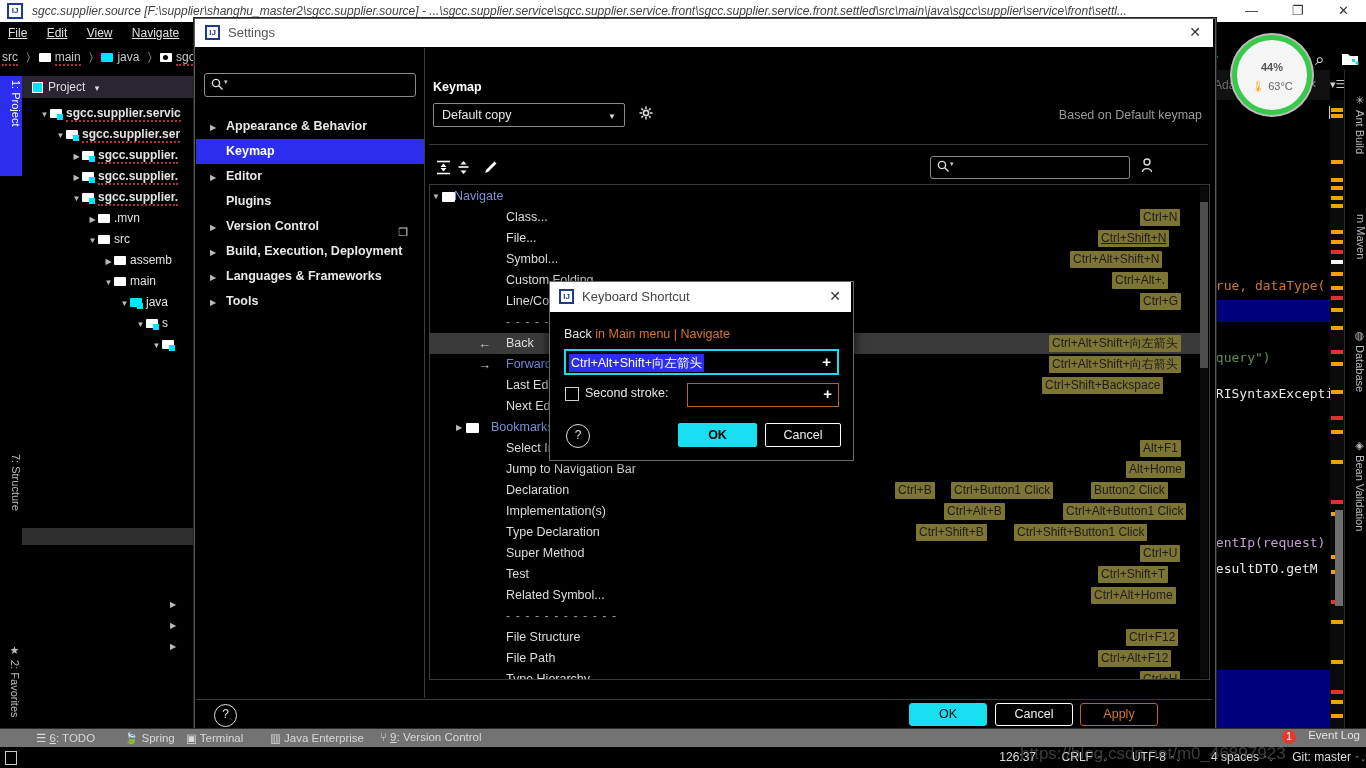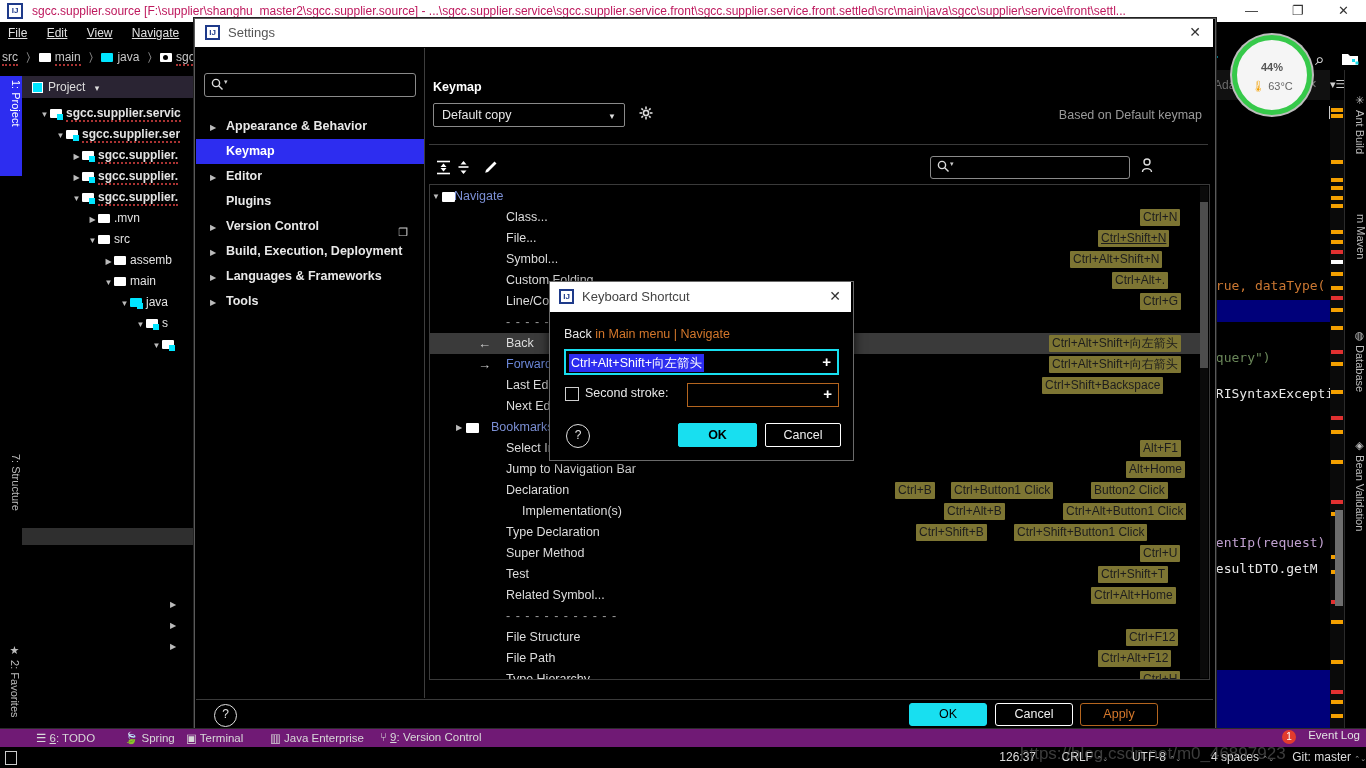--- a/index.html
+++ b/index.html
@@ -9,21 +9,21 @@
     font-size:12px;color:#d6d6d6;
   }
   .abs{position:absolute;}
 
   
   #ide-titlebar{left:0;top:0;width:1366px;height:22px;background:#fff;}
   #ide-titlebar .tb-icon{position:absolute;left:7px;top:3px;width:16px;height:16px;
     background:#fff;border:2px solid #1e3a8a;box-sizing:border-box;color:#1e3a8a;
     font-size:8px;font-weight:bold;line-height:12px;text-align:center;}
   #ide-title-text{position:absolute;left:32px;top:4px;width:1170px;height:16px;
-    color:#be185d;font-size:12px;white-space:nowrap;overflow:hidden;text-overflow:ellipsis;}
+    color:#404040;font-size:12px;white-space:nowrap;overflow:hidden;text-overflow:ellipsis;font-style:italic;}
   .win-btn{position:absolute;top:0;width:45px;height:22px;color:#333;font-size:13px;
     line-height:22px;text-align:center;}
   #win-min{right:92px;}#win-max{right:46px;}#win-close{right:0;}
 
   
   #menubar{left:0;top:22px;width:1366px;height:24px;background:#000;}
   #menubar .menu-item{position:relative;display:inline-block;padding:4px 8px;color:#e0e0e0;font-size:12px;}
   #menubar .menu-item u{text-decoration:underline;}
 
   
@@ -182,21 +182,21 @@
     border:1px solid #b4651f;box-sizing:border-box;}
   #ks-second-plus{position:absolute;right:6px;top:1px;color:#fff;font-size:15px;font-weight:bold;}
   #ks-help{position:absolute;left:16px;top:142px;width:22px;height:22px;border:1.5px solid #e0e0e0;
     border-radius:50%;color:#e0e0e0;font-size:12px;text-align:center;line-height:20px;}
   .ks-btn{position:absolute;top:141px;height:24px;line-height:22px;text-align:center;font-size:12.5px;
     border-radius:2px;box-sizing:border-box;}
   #ks-btn-ok{left:128px;width:79px;background:#18dff0;color:#000;font-weight:bold;border:1px solid #18dff0;}
   #ks-btn-cancel{left:215px;width:76px;background:#000;color:#f0f0f0;border:1.5px solid #fff;}
 
   
-  #toolwin-bar{left:0;top:728px;width:1366px;height:18px;background:#701a75;
+  #toolwin-bar{left:0;top:728px;width:1366px;height:18px;background:#737373;
     border-top:1px solid #2b2b2b;border-bottom:1px solid #2b2b2b;}
   .tw-item{position:absolute;top:2px;color:#d8d8d8;font-size:11.5px;white-space:nowrap;}
   .tw-item u{text-decoration:underline;}
   #statusbar{left:0;top:747px;width:1366px;height:21px;background:#000;}
   #status-msg{position:absolute;left:22px;top:3px;color:#e0e0e0;font-size:12px;}
   #status-doc-ic{position:absolute;left:5px;top:4px;width:10px;height:12px;border:1px solid #ccc;}
   .st-right{position:absolute;top:3px;color:#ddd;font-size:12px;white-space:nowrap;}
   .st-right .c{font-size:7px;color:#aaa;}
   #evt-log{position:absolute;right:6px;top:729px;color:#e2e2e2;font-size:11.5px;}
   #evt-badge{position:absolute;right:70px;top:730px;width:14px;height:14px;border-radius:50%;
@@ -487,21 +487,21 @@
             <span class="km-label" style="left: 76px;">Jump to Navigation Bar</span>
             <span class="km-sc" style="top: 2px; left: 696px;">Alt+Home</span>
           </div>
           <div class="km-row" style="top: 295px;">
             <span class="km-label" style="left: 76px;">Declaration</span>
             <span class="km-sc" style="top: 2px; left: 661px;">Button2 Click</span>
             <span class="km-sc" style="top: 2px; left: 521px;">Ctrl+Button1 Click</span>
             <span class="km-sc" style="top: 2px; left: 465px;">Ctrl+B</span>
           </div>
           <div class="km-row" style="top: 316px;">
-            <span class="km-label" style="left: 76px; margin-left: 16px;">Implementation(s)</span>
+            <span class="km-label" style="left: 76px;">Implementation(s)</span>
             <span class="km-sc" style="top: 2px; left: 598px; margin-left: 35px;">Ctrl+Alt+Button1 Click</span>
             <span class="km-sc" style="top: 2px; left: 514px;">Ctrl+Alt+B</span>
           </div>
           <div class="km-row" style="top: 337px;">
             <span class="km-label" style="left: 76px;">Type Declaration</span>
             <span class="km-sc" style="top: 2px; left: 584px;">Ctrl+Shift+Button1 Click</span>
             <span class="km-sc" style="top: 2px; left: 486px;">Ctrl+Shift+B</span>
           </div>
           <div class="km-row" style="top: 358px;">
             <span class="km-label" style="left: 76px;">Super Method</span>

